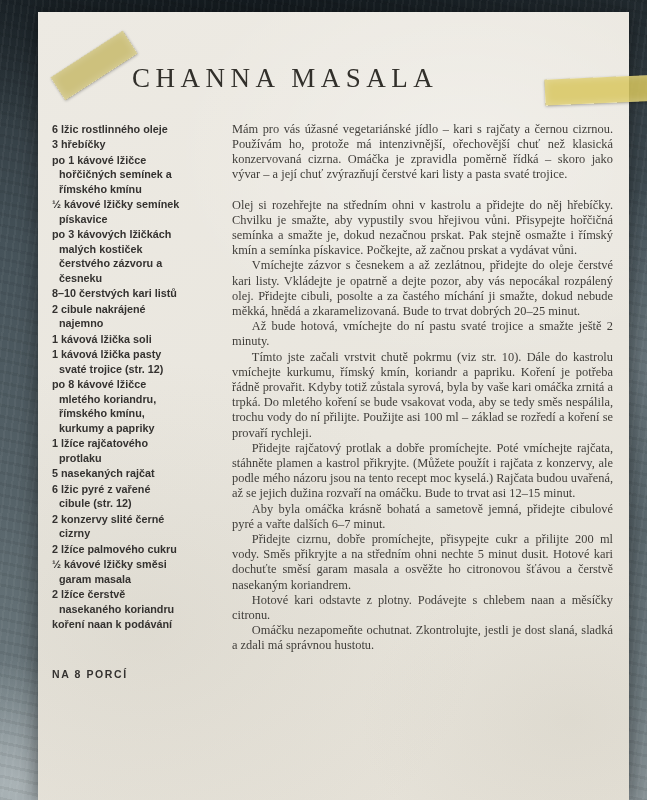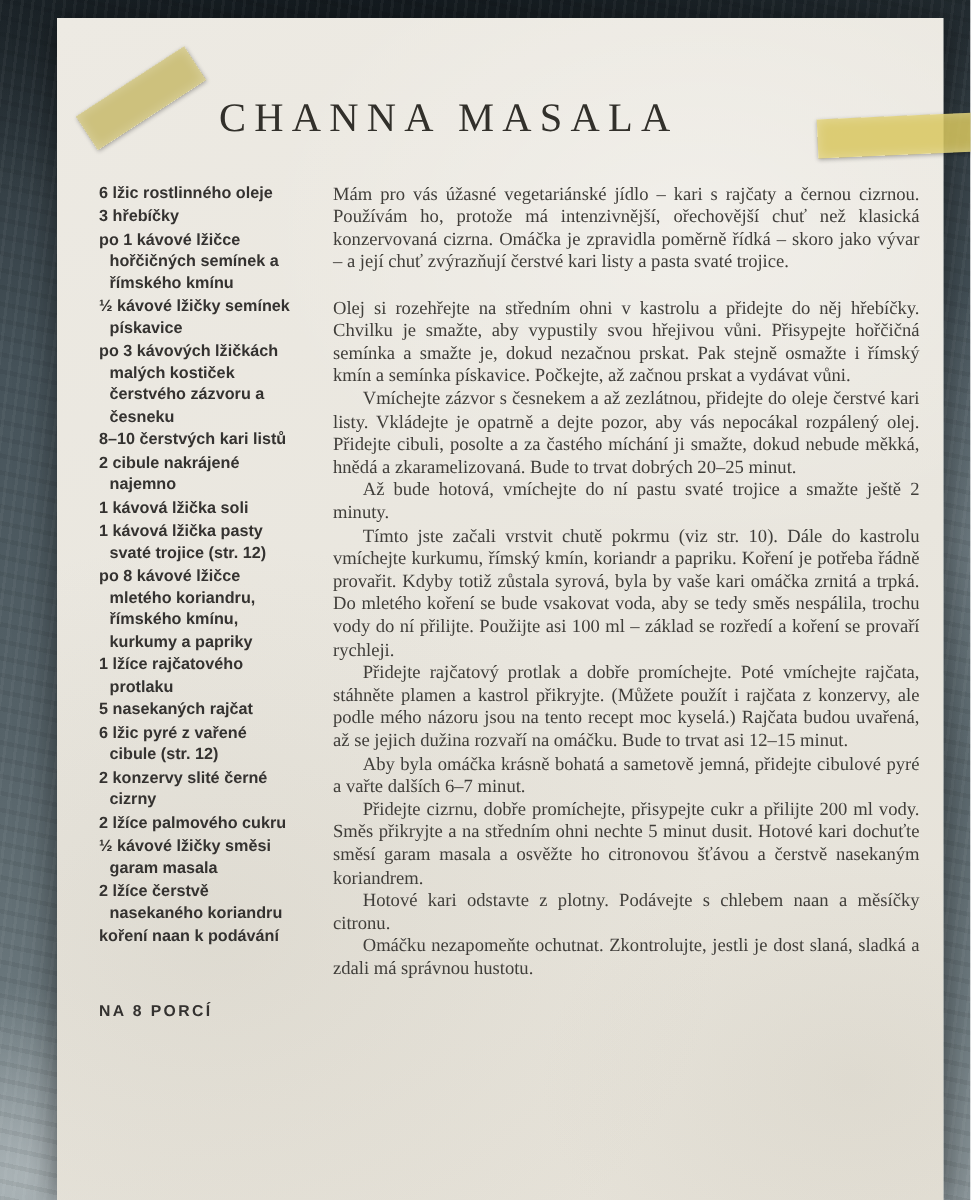--- a/index.html
+++ b/index.html
@@ -34,21 +34,21 @@
     left: 38px;
     top: 12px;
     right: 18px;
     bottom: 0;
     background:
       radial-gradient(ellipse 420px 300px at 72% 18%, rgba(255,255,255,.30), transparent 70%),
       radial-gradient(ellipse 480px 380px at 18% 78%, rgba(185,180,165,.20), transparent 70%),
       radial-gradient(ellipse 300px 220px at 90% 90%, rgba(190,186,172,.18), transparent 70%),
       linear-gradient(160deg, #edeae3 0%, #e9e6de 55%, #e4e0d6 100%);
     box-shadow: 0 2px 20px rgba(0,0,0,.5);
-    padding: 50px 16px 20px 28px;
+    padding: 50px 16px 20px 14px;
     box-sizing: border-box;
   }
   .title {
     font-family: "Liberation Serif", serif;
     font-weight: 500;
     font-size: 27px;
     letter-spacing: 5.5px;
     color: #32302b;
     margin: 0 0 26px 80px;
     line-height: 1.25;
@@ -79,20 +79,21 @@
     font-size: 10.5px;
     letter-spacing: 1.6px;
     color: #343230;
   }
   .instructions {
     flex: 1 1 auto;
     font-size: 12.4px;
     line-height: 15.2px;
     color: #403e3a;
     text-align: justify;
+    margin-left: 24px;
   }
   .intro {
     margin: 0 0 15px 0;
   }
   .paras .para {
     margin: 0;
     text-indent: 1.6em;
   }
   .paras .para:first-child {
     text-indent: 0;

